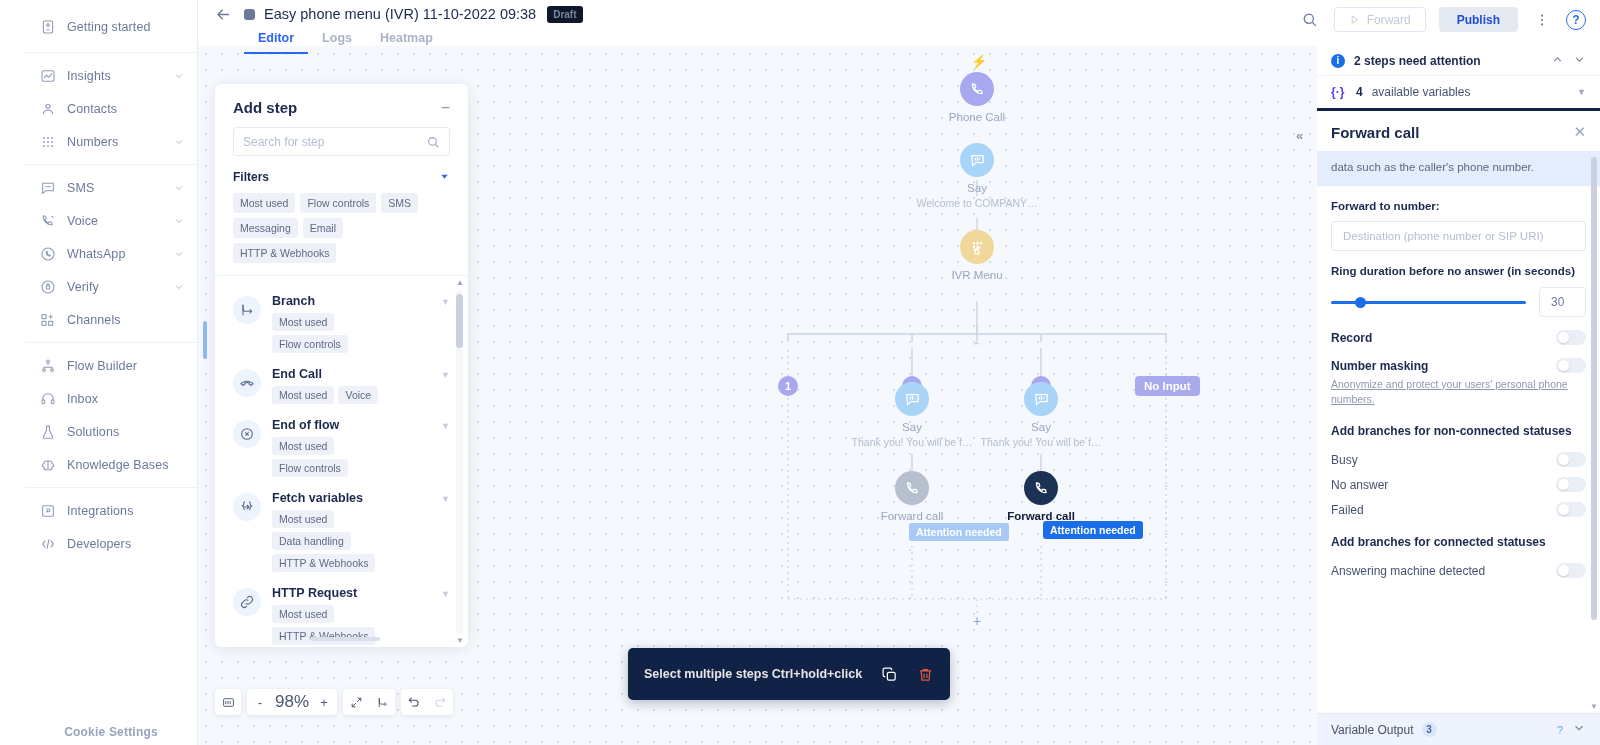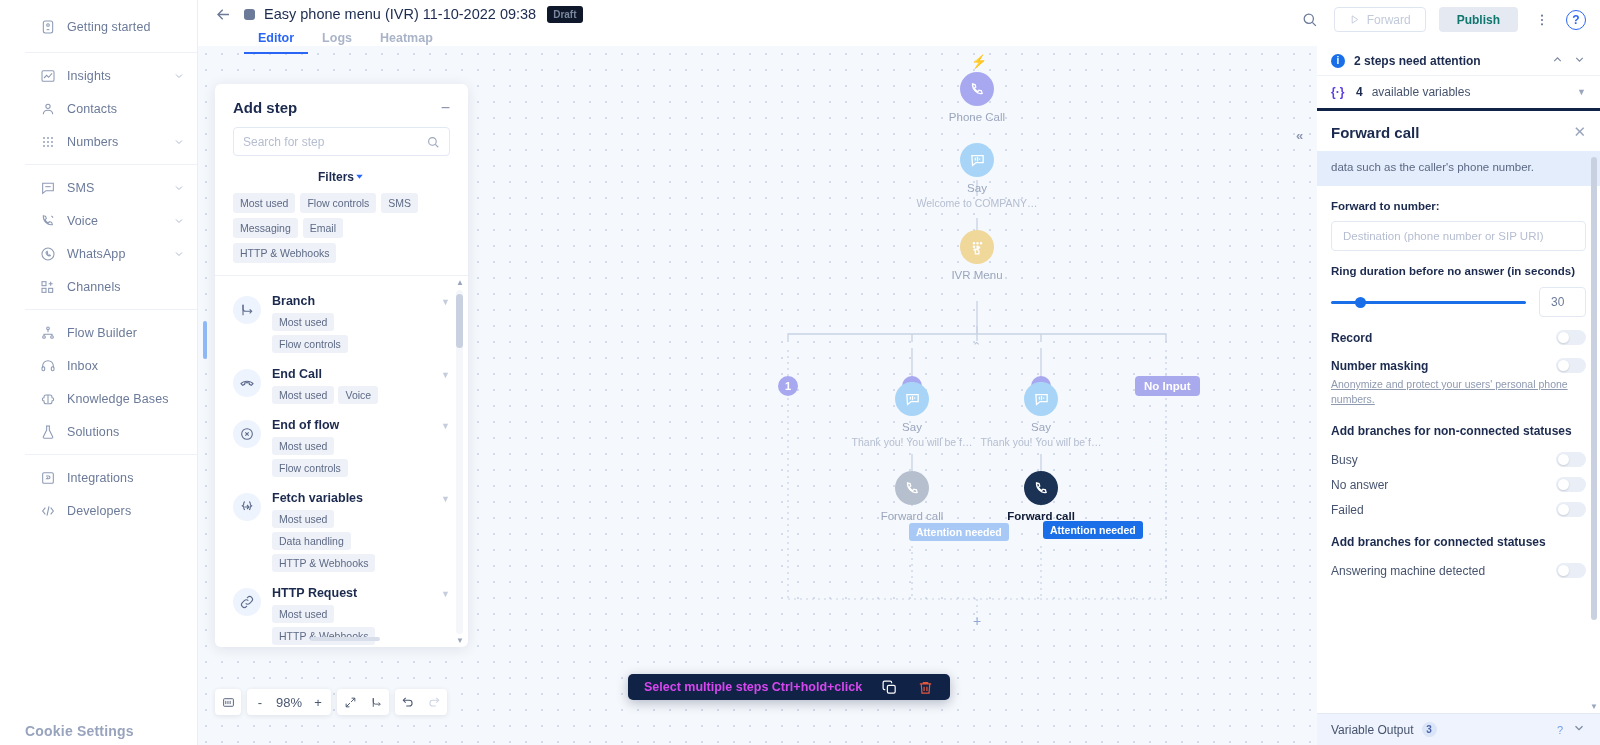--- a/index.html
+++ b/index.html
@@ -24,22 +24,22 @@
   .side-item {
     display: flex; align-items: center; height: 33px;
     padding: 0 12px 0 14px; cursor: pointer; gap: 11px;
     color: #6b7a99; font-size: 12.5px;
   }
   .side-ico { width: 17px; height: 17px; flex: 0 0 17px; display: flex; align-items: center; justify-content: center; color: #8e9bb5; }
   .side-ico svg { display: block; }
   .side-label { flex: 1; white-space: nowrap; letter-spacing: .1px; }
   .side-chev { width: 12px; height: 12px; color: #aeb9cf; flex: 0 0 12px; }
   .cookie {
-    position: absolute; bottom: 6px; left: 0; right: 0; 
-    font-size: 14px; color: #98a4bd; font-weight: bold; letter-spacing: .2px;
+    position: absolute; bottom: 6px; left: 0; right: 0; text-align: center;
+    font-size: 12px; color: #98a4bd; font-weight: bold; letter-spacing: .2px;
   }
 
   
   .main { flex: 1; position: relative; height: 745px; background: #fff; }
 
   
   .hdr { height: 46px; position: relative; background: #fff; z-index: 30; }
   .hdr-row1 { display: flex; align-items: center; height: 24px; padding: 4px 0 0 0; }
   .back-arrow { width: 30px; margin-left: 16px; color: #6b7a99; cursor: pointer; display: flex; align-items: center; }
   .rec-dot { width: 11px; height: 11px; border-radius: 3px; background: #6b7a99; margin-right: 9px; flex:0 0 11px;}
@@ -55,21 +55,21 @@
   }
   .tab.active { color: #2a66f5; border-bottom-color: #2a66f5; }
   .hdr-right { position: absolute; right: 14px; top: 7px; display: flex; align-items: center; gap: 13px; }
   .icon-btn { width: 22px; height: 22px; display: flex; align-items: center; justify-content: center; color: #6b7a99; cursor: pointer; }
   .btn-sim {
     display: flex; align-items: center; gap: 7px; height: 25px; padding: 0 14px;
     border: 1px solid #dfe5f0; border-radius: 4px; color: #c2cada; font-size: 12px; cursor: pointer; background: #fff;
   }
   .btn-pub {
     height: 25px; padding: 0 18px; border: none; border-radius: 4px;
-    background: #e4e9f2; color: #0f766e; font-size: 12px; font-weight: bold; cursor: pointer;
+    background: #e4e9f2; color: #1d4ed8; font-size: 12px; font-weight: bold; cursor: pointer;
     display:flex; align-items:center;
   }
   .help-circle {
     width: 20px; height: 20px; border-radius: 50%; border: 1.5px solid #2a66f5;
     color: #2a66f5; font-size: 12px; display: flex; align-items: center; justify-content: center; cursor: pointer; font-weight:bold;
   }
 
   
   .canvas {
     position: absolute; top: 46px; left: 0; right: 0; bottom: 0;
@@ -94,21 +94,21 @@
   .as-min { color: #8792ab; cursor: pointer; font-size: 16px; line-height: 10px; }
   .as-search {
     margin: 2px 18px 0; height: 29px; border: 1px solid #e3e9f3; border-radius: 4px;
     display: flex; align-items: center; padding: 0 9px; gap: 6px;
   }
   .as-search input {
     border: none; outline: none; flex: 1; font-size: 12px; color: #39456a;
     font-family: "Liberation Sans", sans-serif; background: transparent;
   }
   .as-search input::placeholder { color: #b5bdd0; }
-  .as-filterrow { display: flex; align-items: center; justify-content: center; padding: 12px 18px 4px; }
+  .as-filterrow { display: flex; align-items: center; justify-content: space-between; padding: 12px 18px 4px; }
   .as-filters-label { font-size: 12px; font-weight: bold; color: #1b2a4e; }
   .chips { display: flex; flex-wrap: wrap; gap: 5px; padding: 3px 18px 12px; }
   .chip {
     background: #eef1f8; color: #5d6a85; font-size: 10.5px;
     padding: 4px 7px; border-radius: 3px; cursor: pointer; white-space: nowrap;
   }
   .as-list { border-top: 1px solid #eef1f7; position: relative; height: 372px; overflow: hidden; padding-top: 10px; }
   .step-row { display: flex; gap: 11px; padding: 8px 18px 6px; cursor: pointer; }
   .step-ico {
     width: 28px; height: 28px; flex: 0 0 28px; border-radius: 50%;
@@ -156,27 +156,27 @@
 
   
   .zoombar {
     position: absolute; left: 17px; bottom: 30px; display: flex; align-items: center; gap: 6px; z-index: 14;
   }
   .zb-grp {
     background: #fff; border-radius: 4px; box-shadow: 0 1px 5px rgba(30,50,90,.10);
     display: flex; align-items: center; height: 26px;
   }
   .zb-btn { width: 26px; height: 26px; display: flex; align-items: center; justify-content: center; color: #4a5770; cursor: pointer; font-size: 13px; }
-  .zb-pct { font-size: 13px; color: #4a5770; padding: 0 2px; min-width: 32px; text-align: center; }
+  .zb-pct { font-size: 17px; color: #4a5770; padding: 0 2px; min-width: 32px; text-align: center; }
   .zb-btn.disabled { color: #cdd5e3; cursor: default; }
 
   
   .toast {
-    position: absolute; left: 430px; bottom: 45px; background: #102347; color: #d946ef;
-    border-radius: 5px; height: 26px; display: flex; align-items: center;
+    position: absolute; left: 430px; bottom: 45px; background: #102347; color: #e5e5e5;
+    border-radius: 5px; height: 52px; display: flex; align-items: center;
     padding: 0 16px; gap: 19px; z-index: 16; box-shadow: 0 3px 12px rgba(10,25,60,.28);
   }
   .toast-text { font-size: 12.5px; font-weight: bold; white-space: nowrap; }
   .toast-ico { cursor: pointer; display: flex; align-items: center; }
 
   
   .rightpanel {
     position: absolute; right: 0; top: 46px; width: 283px; bottom: 0; z-index: 20;
     display: flex; flex-direction: column;
   }
@@ -353,20 +353,33 @@
             </svg>
           </span>
         <span class="side-label">WhatsApp</span>
         <span class="side-chev"><svg width="12" height="12" viewBox="0 0 24 24" fill="none" stroke="currentColor" stroke-width="2">
               <path d="M6 9l6 6 6-6"></path>
             </svg></span>
       </div>
       <div class="side-item">
         <span class="side-ico">
             <svg width="16" height="16" viewBox="0 0 24 24" fill="none" stroke="currentColor" stroke-width="1.6">
+              <circle cx="12" cy="12" r="9"></circle>
+              <rect x="9.5" y="10" width="5" height="5" rx="1"></rect>
+              <path d="M10.6 10V8.6a1.4 1.4 0 012.8 0V10"></path>
+            </svg>
+          </span>
+        <span class="side-label">Verify</span>
+        <span class="side-chev"><svg width="12" height="12" viewBox="0 0 24 24" fill="none" stroke="currentColor" stroke-width="2">
+              <path d="M6 9l6 6 6-6"></path>
+            </svg></span>
+      </div>
+      <div class="side-item">
+        <span class="side-ico">
+            <svg width="16" height="16" viewBox="0 0 24 24" fill="none" stroke="currentColor" stroke-width="1.6">
               <rect x="3" y="4" width="6" height="6"></rect>
               <rect x="3" y="14" width="6" height="6"></rect>
               <rect x="13" y="14" width="6" height="6"></rect>
               <path d="M16 4v6M13 7h6"></path>
             </svg>
           </span>
         <span class="side-label">Channels</span>
       </div>
     </div>
 
@@ -388,34 +401,34 @@
               <path d="M4 15v-3a8 8 0 0116 0v3"></path>
               <rect x="3" y="13" width="4" height="6" rx="1.6"></rect>
               <rect x="17" y="13" width="4" height="6" rx="1.6"></rect>
             </svg>
           </span>
         <span class="side-label">Inbox</span>
       </div>
       <div class="side-item">
         <span class="side-ico">
             <svg width="16" height="16" viewBox="0 0 24 24" fill="none" stroke="currentColor" stroke-width="1.6">
+              <path d="M10 3v6L5 19a1.6 1.6 0 001.4 2.3h11.2A1.6 1.6 0 0019 19l-5-10V3"></path>
+              <path d="M9 3h6"></path>
+            </svg>
+          </span>
+        <span class="side-label">Solutions</span>
+      </div>
+      <div class="side-item">
+        <span class="side-ico">
+            <svg width="16" height="16" viewBox="0 0 24 24" fill="none" stroke="currentColor" stroke-width="1.6">
               <path d="M9 6a3 3 0 00-3 3v1a2.5 2.5 0 000 5v1a3 3 0 003 3h6a3 3 0 003-3v-1a2.5 2.5 0 000-5V9a3 3 0 00-3-3z"></path>
               <path d="M12 6v12"></path>
             </svg>
           </span>
         <span class="side-label">Knowledge Bases</span>
-      </div>
-      <div class="side-item">
-        <span class="side-ico">
-            <svg width="16" height="16" viewBox="0 0 24 24" fill="none" stroke="currentColor" stroke-width="1.6">
-              <path d="M10 3v6L5 19a1.6 1.6 0 001.4 2.3h11.2A1.6 1.6 0 0019 19l-5-10V3"></path>
-              <path d="M9 3h6"></path>
-            </svg>
-          </span>
-        <span class="side-label">Solutions</span>
       </div>
     </div>
 
     <div class="side-group" style="border-bottom:none">
       <div class="side-item">
         <span class="side-ico">
             <svg width="16" height="16" viewBox="0 0 24 24" fill="none" stroke="currentColor" stroke-width="1.6">
               <rect x="4" y="4" width="16" height="16" rx="2"></rect>
               <path d="M9 9h4a2 2 0 010 4h-3l2-2"></path>
             </svg>

